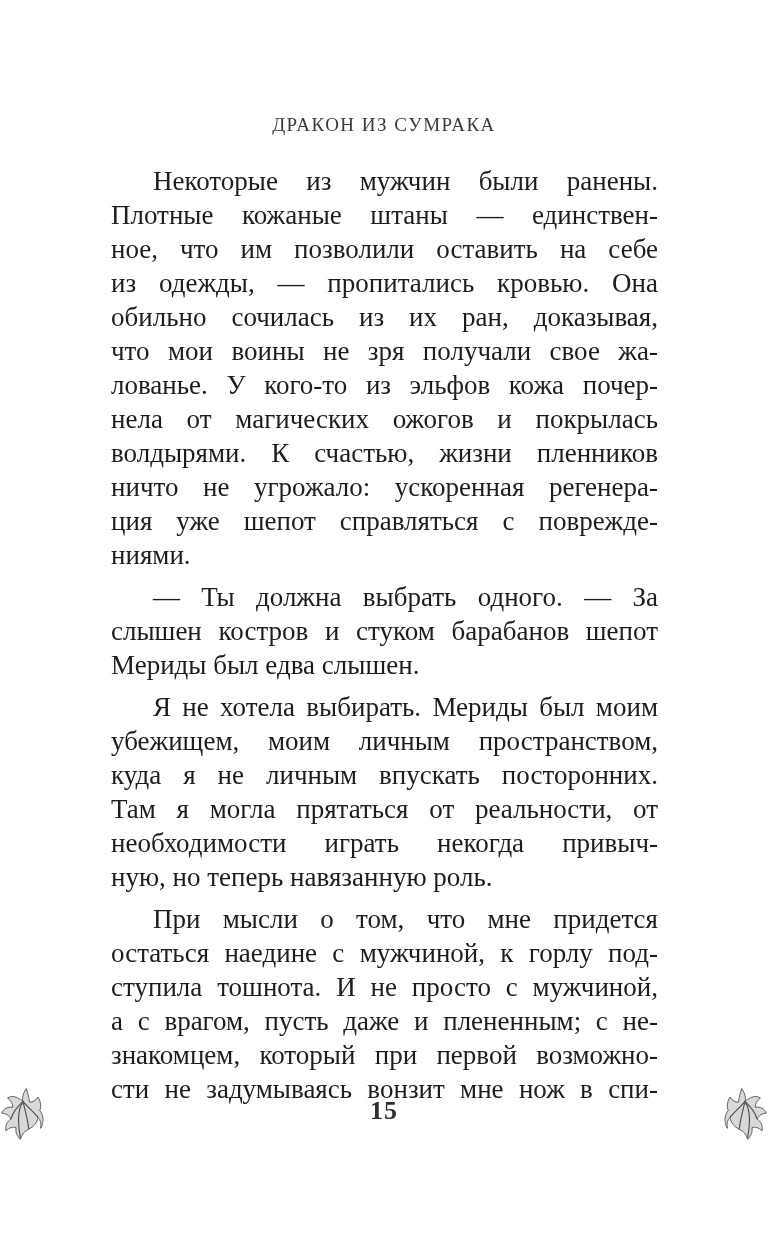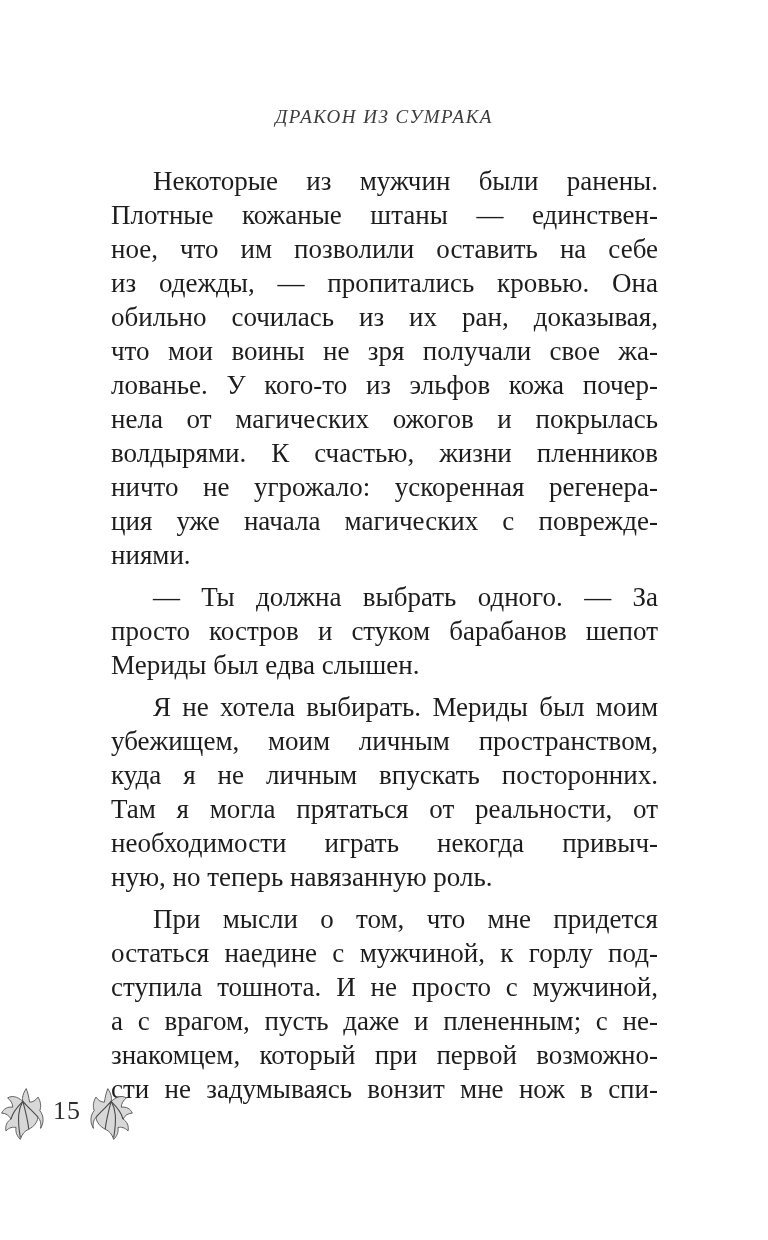--- a/index.html
+++ b/index.html
@@ -13,44 +13,44 @@
   html,body{background:var(--bg);}
   .page{
     position:relative;
     width:768px;height:1240px;
     background:var(--bg);
     overflow:hidden;
     font-family:"Liberation Serif", serif;
     color:var(--text);
   }
   .running-head{
-    position:absolute;top:104px;left:0;width:100%;
+    position:absolute;top:112px;left:0;width:100%;
     text-align:center;
     font-size:19px;line-height:26px;
     letter-spacing:1.5px;
     color:var(--head);
-    font-style:italic;
   }
   .text-block{
     position:absolute;top:156px;left:103px;width:563px;
   }
   .paragraph{margin:8px;}
   .line{
     font-size:27px;
     line-height:34px;
     text-align:justify;
     text-align-last:justify;
     white-space:normal;
   }
   .line.first{padding-left:42px;}
   .line.last{text-align-last:left;}
   .footer{
     position:absolute;top:1084px;left:0;width:100%;height:60px;
-    display:flex;align-items:center;justify-content:flex-start;
+    display:flex;align-items:center;justify-content:space-between;
     gap:9px;
+    font-weight:bold;
   }
   .wing{width:44px;height:56px;display:block;}
   .wing.right{transform:scaleX(-1);}
   .page-number{
     font-size:26px;
     color:#2e2e2e;
     letter-spacing:1px;
     line-height:1;
     padding-bottom:6px;
   }
@@ -67,26 +67,26 @@
         <div class="line first">Некоторые из мужчин были ранены.</div>
         <div class="line">Плотные кожаные штаны — единствен-</div>
         <div class="line">ное, что им позволили оставить на себе</div>
         <div class="line">из одежды, — пропитались кровью. Она</div>
         <div class="line">обильно сочилась из их ран, доказывая,</div>
         <div class="line">что мои воины не зря получали свое жа-</div>
         <div class="line">лованье. У кого-то из эльфов кожа почер-</div>
         <div class="line">нела от магических ожогов и покрылась</div>
         <div class="line">волдырями. К счастью, жизни пленников</div>
         <div class="line">ничто не угрожало: ускоренная регенера-</div>
-        <div class="line">ция уже начала магических с поврежде-</div>
+        <div class="line">ция уже шепот справляться с поврежде-</div>
         <div class="line last">ниями.</div>
       </div>
       <div class="paragraph">
         <div class="line first">— Ты должна выбрать одного. — За</div>
-        <div class="line">просто костров и стуком барабанов шепот</div>
+        <div class="line">слышен костров и стуком барабанов шепот</div>
         <div class="line last">Мериды был едва слышен.</div>
       </div>
       <div class="paragraph">
         <div class="line first">Я не хотела выбирать. Мериды был моим</div>
         <div class="line">убежищем, моим личным пространством,</div>
         <div class="line">куда я не личным впускать посторонних.</div>
         <div class="line">Там я могла прятаться от реальности, от</div>
         <div class="line">необходимости играть некогда привыч-</div>
         <div class="line last">ную, но теперь навязанную роль.</div>
       </div>

